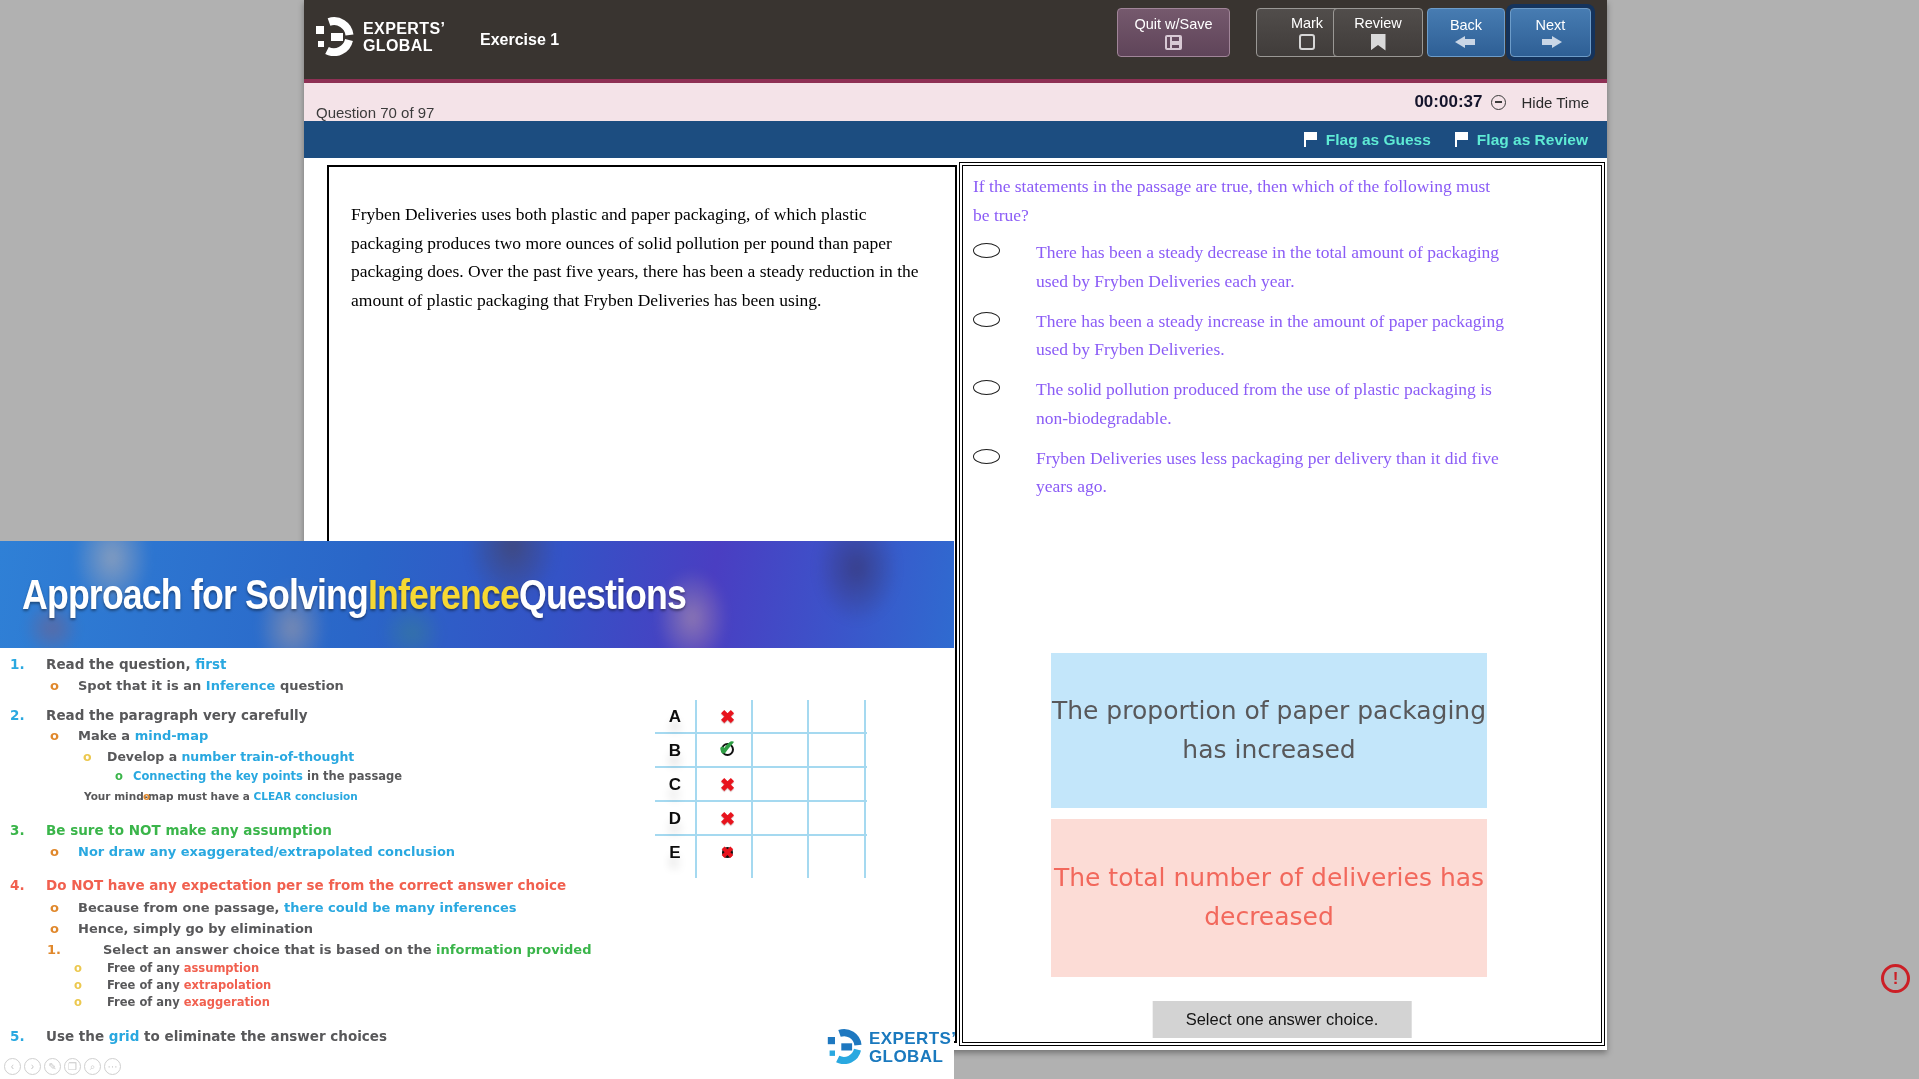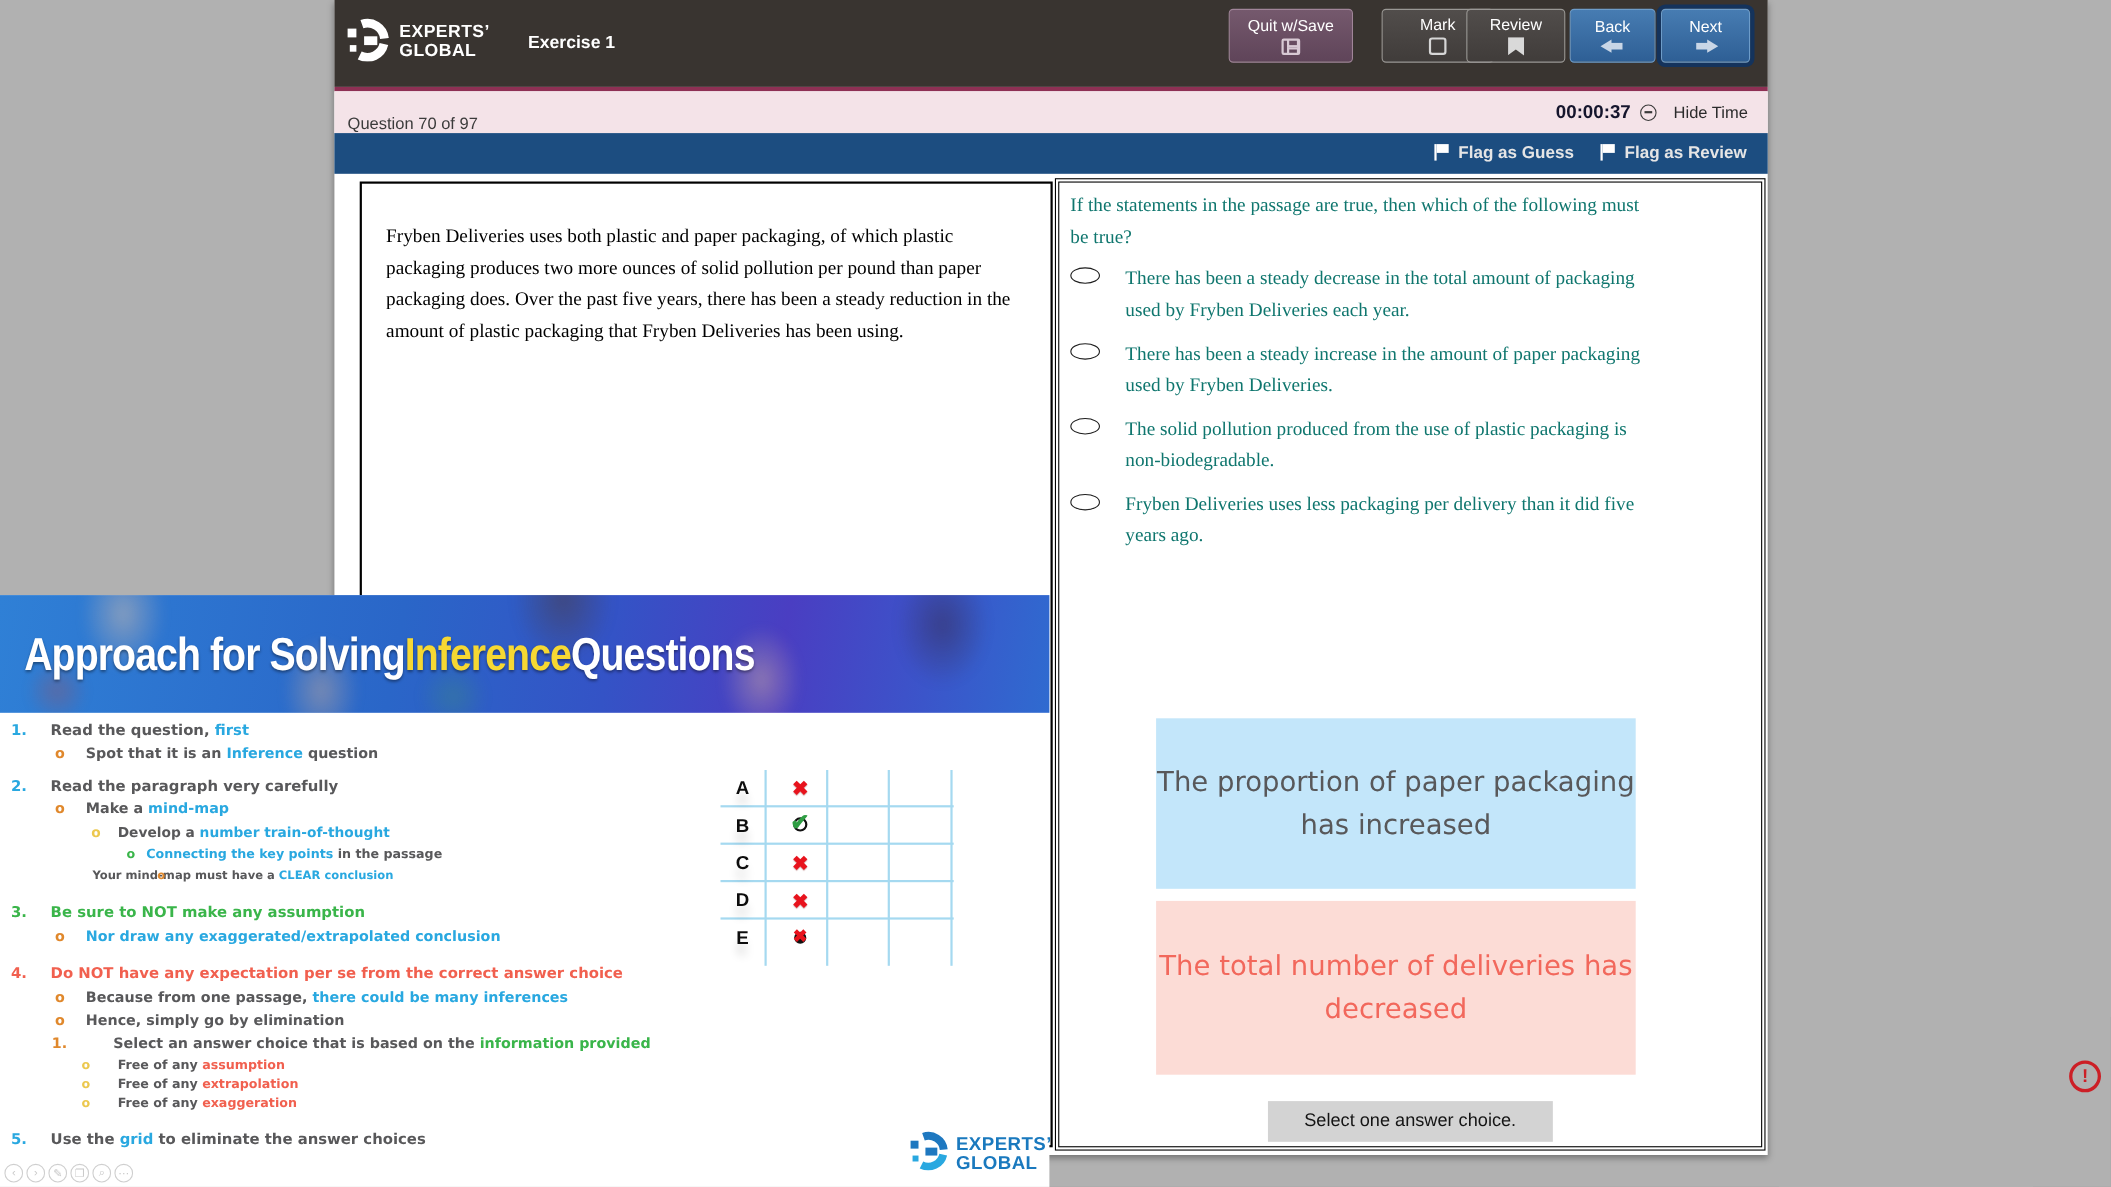--- a/index.html
+++ b/index.html
@@ -42,34 +42,34 @@
            display:flex;align-items:flex-end;color:#3b3b3b;font-size:15px}
   .q-progress{margin-left:12px}
   .time-cluster{position:absolute;right:18px;top:0;height:38px;display:flex;align-items:center;gap:9px}
   .timer{font-weight:bold;font-size:17px;color:#15152c}
   .ht{display:flex;align-items:center;gap:15px;cursor:pointer;color:#2b2b2b}
   .ht-icon{width:15px;height:15px;border:1.6px solid #3a3a3a;border-radius:50%;position:relative}
   .ht-icon:before{content:"";position:absolute;left:3px;right:3px;top:50%;height:1.6px;margin-top:-.8px;background:#3a3a3a}
 
   .navybar{position:absolute;left:0;right:0;top:121px;height:37px;background:var(--bar_navy)}
   .flag-cluster{position:absolute;right:19px;top:0;height:37px;display:flex;align-items:center;gap:24px}
-  .flag-item{display:flex;gap:7px;color:#e5e5e5;font-weight:bold;font-size:15.5px;cursor:pointer}
+  .flag-item{display:flex;align-items:center;gap:7px;color:#5eead4;font-weight:bold;font-size:15.5px;cursor:pointer}
   .flag{position:relative;width:15px;height:15px;border-left:2.4px solid #fff}
   .flag:before{content:"";position:absolute;left:0;top:0;width:11px;height:8px;background:#fff}
 
   
   .panel-left{position:absolute;left:23px;top:165px;width:630px;height:878px;background:#fff;border:2px solid #000}
   .passage{padding:33px 22px 0 22px;font-family:"Liberation Serif","DejaVu Serif",serif;
            font-size:17.5px;line-height:1.64;color:#000}
   .panel-right{position:absolute;left:658px;top:165px;width:640px;height:878px;background:#fff;
                border:1px solid #000;outline:1px solid #000;outline-offset:2px}
   .qcontent{padding:6px 10px 0 10px;font-family:"Liberation Serif","DejaVu Serif",serif;
-            font-size:17.5px;line-height:1.64;color:#0f766e}
+            font-size:17.5px;line-height:1.64;color:#8b5cf6}
   .stem{width:520px;margin-bottom:9px}
-  .opt{display:flex;gap:23px;margin-bottom:11px;min-height:57px;cursor:pointer}
+  .opt{display:flex;gap:36px;margin-bottom:11px;min-height:57px;cursor:pointer}
   .oval{flex:0 0 auto;width:27px;height:15px;border:1.7px solid #1d1d1d;border-radius:50%;background:#fff;margin-top:5px}
   .opt-text{width:482px}
 
   .note{position:absolute;left:88px;width:436px;display:flex;align-items:center;justify-content:center;
         text-align:center;font-family:"DejaVu Sans",sans-serif;font-size:25px;line-height:1.55}
   .note-blue{top:487px;height:155px;background:var(--note_blue_bg);color:#58585a}
   .note-pink{top:653px;height:158px;background:var(--note_pink_bg);color:var(--note_pink_text)}
   .select-footer{position:absolute;bottom:4px;left:50%;transform:translateX(-50%);background:#d3d3d3;
                  font-family:"Liberation Sans",sans-serif;font-size:16.5px;color:#141414;
                  padding:9px 33px;white-space:nowrap}

